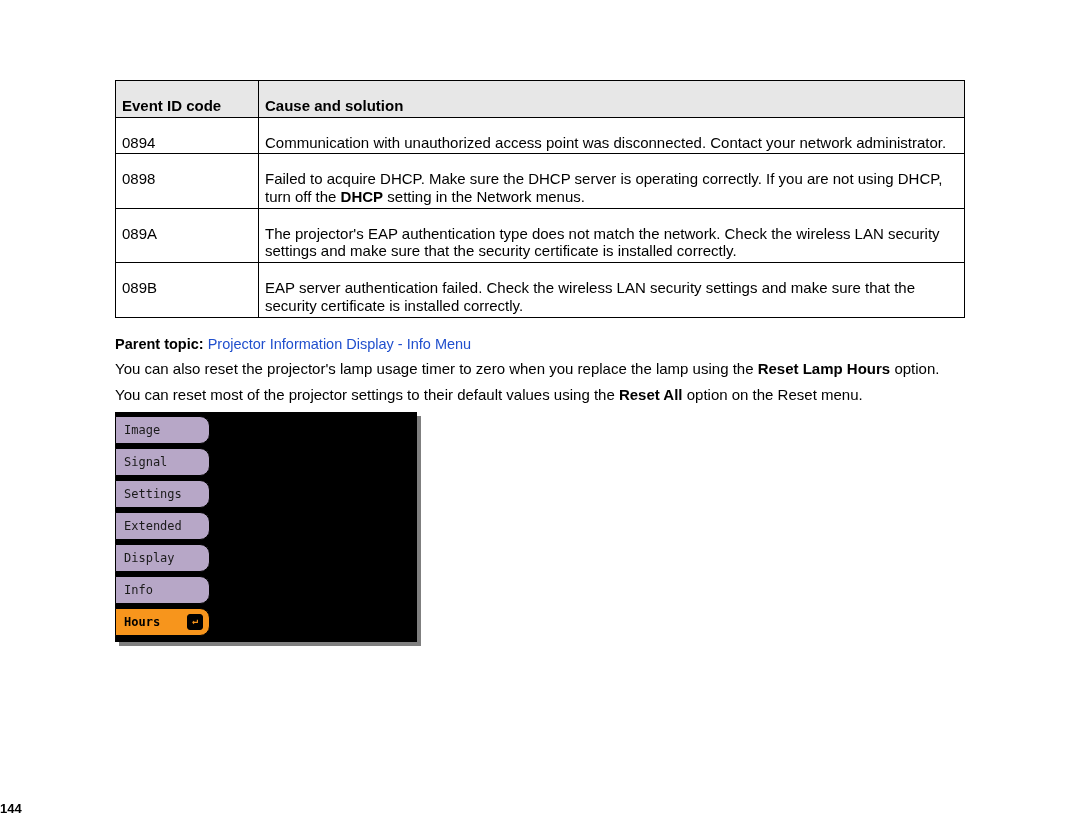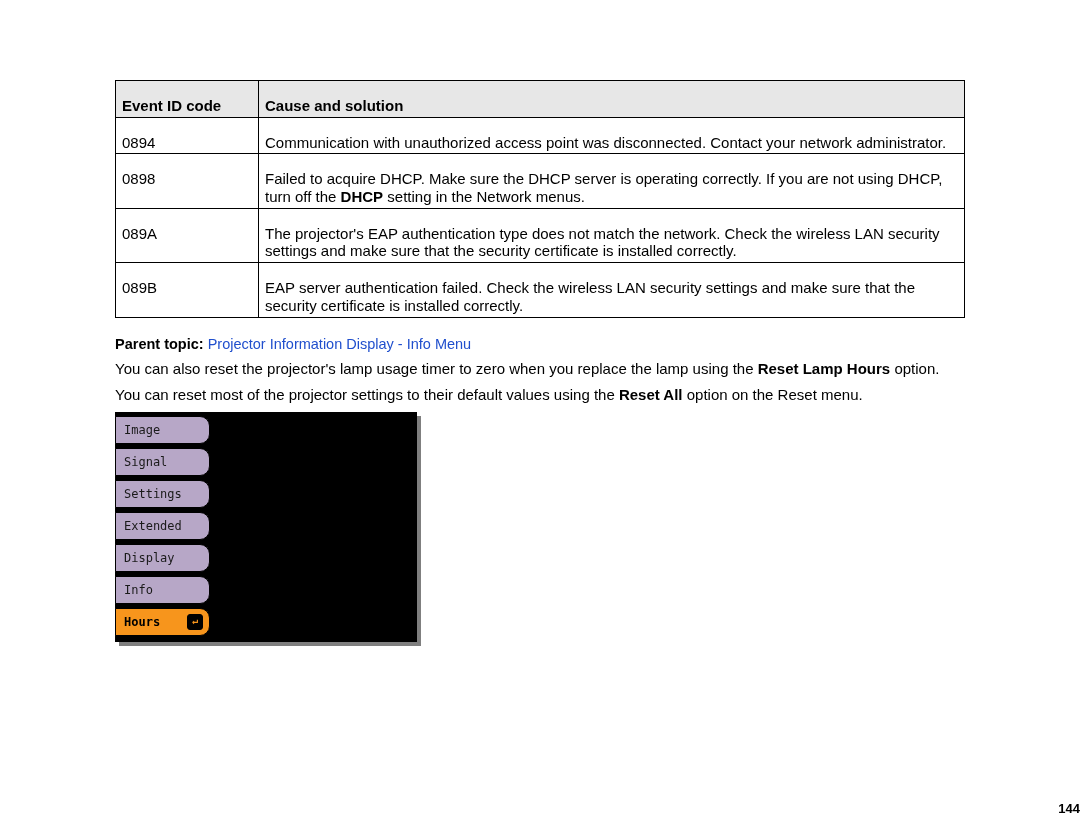--- a/index.html
+++ b/index.html
@@ -147,21 +147,21 @@
     border: 1px solid #555;
     line-height: 15px;
   }
   .osd .items {
     margin-top: 20px;
   }
   .osd .side-wrap {
     padding: 4px 6px 4px 0;
   }
   .page-number {
-    text-align: right;
+    text-align: left;
     font-weight: bold;
     font-size: 13px;
     position: absolute;
     bottom: 18px;
     left: 0; right: 0;
   }
 </style>
 </head>
 <body>
 

